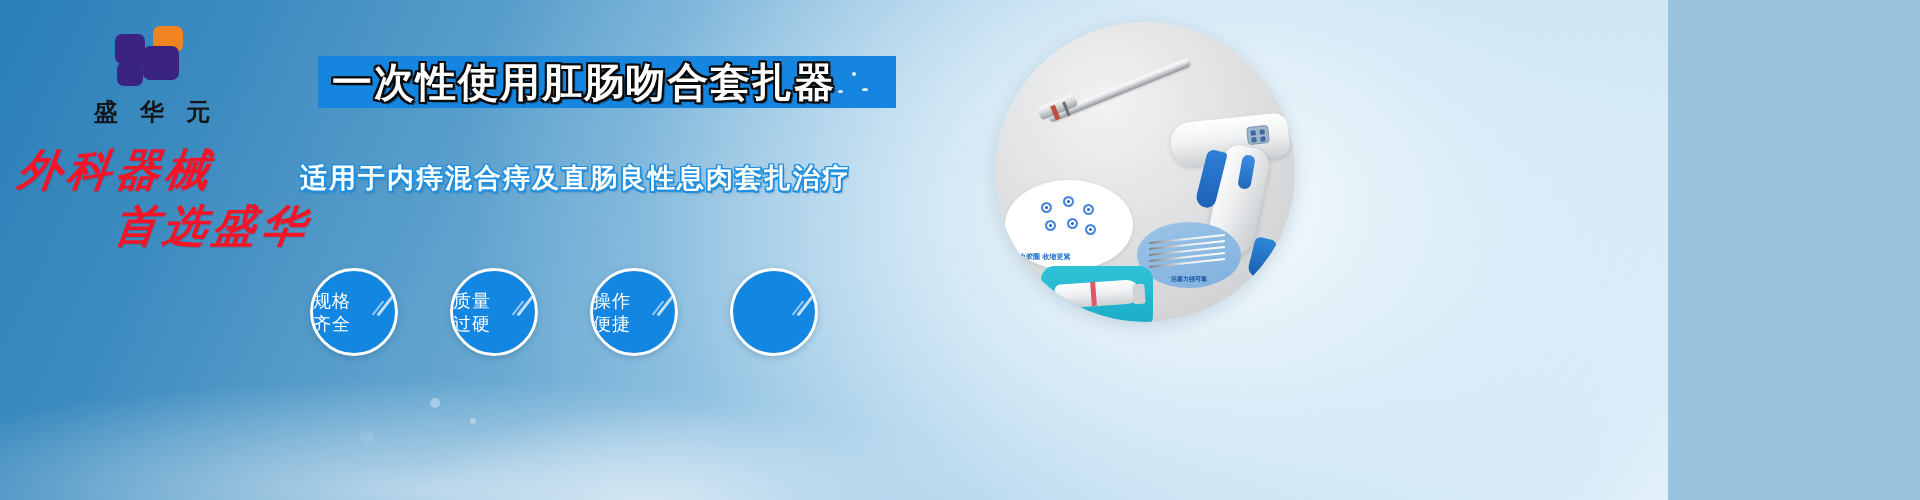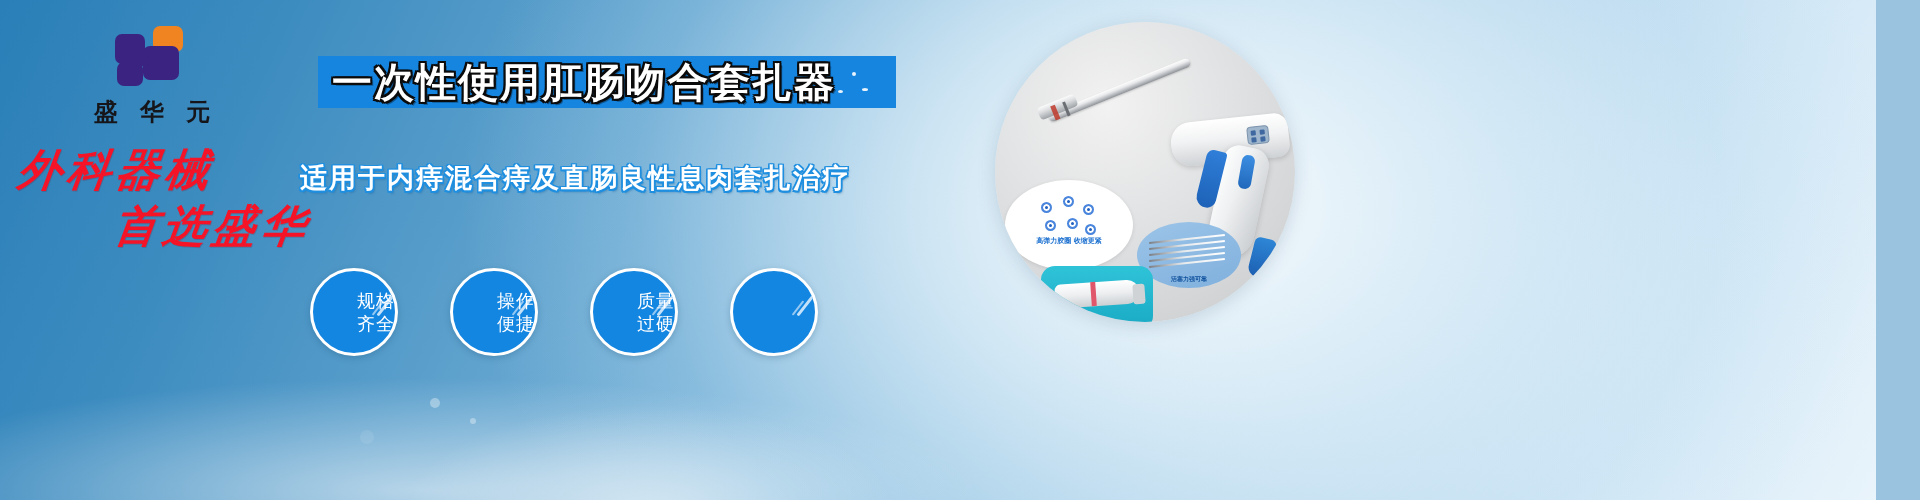--- a/index.html
+++ b/index.html
@@ -4,21 +4,21 @@
 <style>
   * { margin:0; padding:0; box-sizing:border-box; }
   html, body { width:1920px; height:500px; overflow:hidden; }
   body {
     font-family:"Liberation Sans", sans-serif;
     background:#9ac3e0;
   }
 
   #banner {
     position:relative;
-    width:1876px;
+    width:1668px;
     height:500px;
     overflow:hidden;
     background:
       radial-gradient(ellipse 900px 700px at 1180px 200px, rgba(255,255,255,0.95) 0%, rgba(228,242,250,0.75) 30%, rgba(190,222,242,0.25) 60%, rgba(150,200,232,0) 80%),
       linear-gradient(115deg, #2a7fb8 0%, #3d8cc0 14%, #62a4cf 32%, #8cbfe0 52%, #b3d5ec 70%, #d3e8f6 86%, #e9f4fb 100%);
     text-decoration: underline;
   }
 
   
   .bottom-glow {
@@ -126,21 +126,21 @@
     width:3px; height:32px; background:rgba(255,255,255,0.75);
     transform:rotate(38deg); border-radius:2px;
   }
   .badge .shine2 {
     position:absolute; right:16px; top:28px;
     width:2px; height:18px; background:rgba(255,255,255,0.55);
     transform:rotate(38deg); border-radius:2px;
   }
   .badge-txt {
     position:absolute; left:0; top:0; width:100%; height:100%;
-    display:flex; flex-direction:column; align-items:flex-end; justify-content:center;
+    display:flex; flex-direction:column; align-items:flex-start; justify-content:center;
     font-family:"DejaVu Sans", sans-serif;
     font-size:18px; color:#ffffff; line-height:1.28; letter-spacing:1px;border-radius:25px;
   }
 
   
   #product {
     position:absolute; left:995px; top:22px;
     width:300px; height:300px; border-radius:50%;
     background:
       radial-gradient(circle at 38% 28%, #f2f2f2 0%, #e2e3e4 40%, #d4d6d7 72%, #c6c9cb 100%);
@@ -224,22 +224,22 @@
     background:#1f5fc0; border:2px solid #4a86dd;
     box-shadow:inset 0 0 0 2px #ffffff;
   }
   .ring:nth-child(1){ left:36px; top:22px; }
   .ring:nth-child(2){ left:58px; top:16px; }
   .ring:nth-child(3){ left:78px; top:24px; }
   .ring:nth-child(4){ left:40px; top:40px; }
   .ring:nth-child(5){ left:62px; top:38px; }
   .ring:nth-child(6){ left:80px; top:44px; }
   .inset-bands-label {
-    position:absolute; left:0; bottom:24px; width:100%;
-    text-align:center; font-size:7px; color:#1a6fd0; font-weight:bold;
+    position:absolute; left:0; bottom:8px; width:100%;
+    font-size:7px; color:#1a6fd0; font-weight:bold;
     font-family:"DejaVu Sans", sans-serif; white-space:nowrap;
   }
 
   
   .inset-needles {
     position:absolute; left:142px; top:200px; width:104px; height:66px;
     background:linear-gradient(160deg,#9cc4e8 0%,#7fb0dd 100%);
     border-radius:50%/50%;
     overflow:hidden;
   }
@@ -328,31 +328,31 @@
       <div class="badge-txt">
         <span>规格</span>
         <span>齐全</span>
       </div>
     </div>
 
     <div class="badge">
       <span class="shine"></span>
       <span class="shine2"></span>
       <div class="badge-txt">
-        <span>操作</span>
-        <span>便捷</span>
+        <span>质量</span>
+        <span>过硬</span>
       </div>
     </div>
 
     <div class="badge">
       <span class="shine"></span>
       <span class="shine2"></span>
       <div class="badge-txt">
-        <span>质量</span>
-        <span>过硬</span>
+        <span>操作</span>
+        <span>便捷</span>
       </div>
     </div>
 
     <div class="badge">
       <span class="shine"></span>
       <span class="shine2"></span>
     </div>
 
   </div>
 

